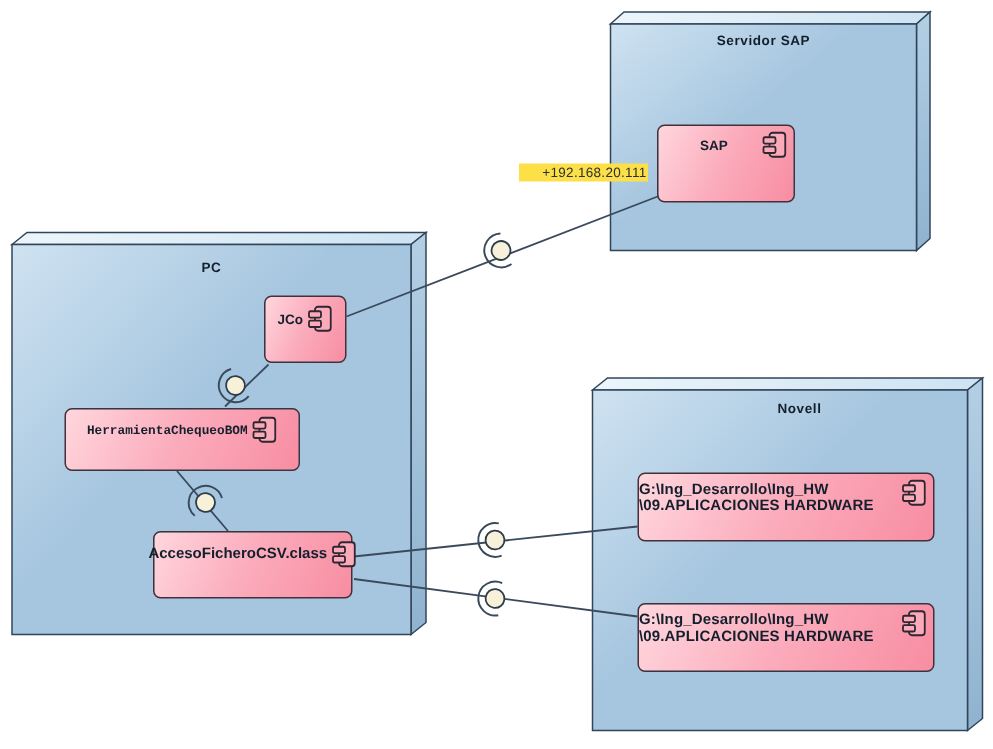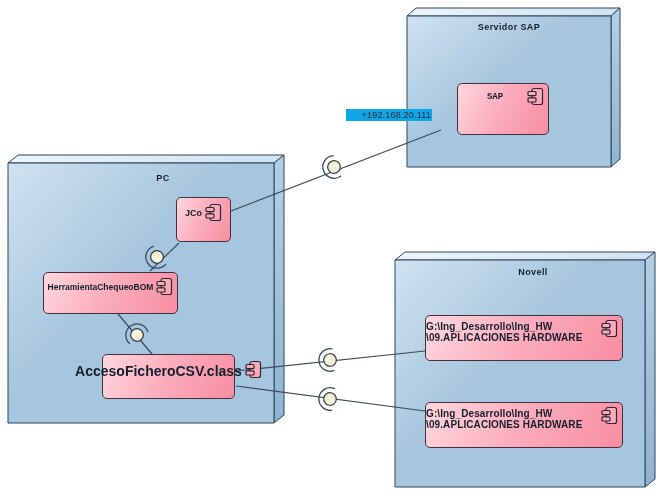--- a/index.html
+++ b/index.html
@@ -33,21 +33,21 @@
     background:linear-gradient(115deg,var(--comp-light) 0%,var(--comp-mid) 48%,var(--comp-dark) 100%);
     font-size:9px;font-weight:bold;color:var(--text);
   }
   .comp .row{display:flex;align-items:center;justify-content:center;gap:3px;padding:0 2px;}
   .comp .row .lbl{white-space:nowrap;}
   .comp-icon{flex:0 0 auto;display:block;}
   .icon-abs{position:absolute;top:3px;right:4px;}
   .comp.file{font-size:10px;line-height:11px;padding-top:5px;letter-spacing:.1px;}
   .ip-label{
     position:absolute;left:346px;top:109px;width:84px;text-align:right;
-    font-size:9px;color:#2a2f36;background:#0ea5e9;padding:1px 1px;letter-spacing:.2px;
+    font-size:9px;color:#2a2f36;background:#fde047;padding:1px 1px;letter-spacing:.2px;
   }
 </style>
 </head>
 <body>
 
 <div class="stage">
 
   <svg class="underlay" viewBox="0 0 662 499">
     <defs>
       <linearGradient id="gFront" x1="0" y1="0" x2="1" y2="0.9">
@@ -105,24 +105,24 @@
       <path class="socket" d="M 3.5 -10.8 A 11.3 11.3 0 1 0 3.5 10.8"></path>
       <circle class="ball" r="6.3"></circle>
     </g>
     <g transform="translate(330,399) rotate(7)">
       <path class="socket" d="M 3.5 -10.8 A 11.3 11.3 0 1 0 3.5 10.8"></path>
       <circle class="ball" r="6.3"></circle>
     </g>
   </svg>
 
   <div class="node-label" style="left:407px;top:22px;width:204px;">Servidor SAP</div>
-  <div class="node-label" style="left:8px;top:173px;width:266px;padding-left:22px;">PC</div>
+  <div class="node-label" style="left:8px;top:173px;width:266px;">PC</div>
   <div class="node-label" style="left:395px;top:267px;width:276px;">Novell</div>
 
-  <div class="comp" style="left:457px;top:83px;width:92px;height:52px;font-family:Liberation Mono, monospace;">
+  <div class="comp" style="left:438px;top:83px;width:92px;height:52px;">
     <div class="row" style="padding-top:8px;padding-right:18px;">
       <span class="lbl">SAP</span>
     </div>
     <svg class="comp-icon icon-abs" width="17" height="19" viewBox="0 0 17 19">
       <rect x="5" y="1.5" width="10.5" height="16" rx="2" fill="#fbaab9" stroke="#2e2630" stroke-width="1.2"></rect>
       <rect x="1" y="4.5" width="8" height="4.2" rx="1" fill="#fbaab9" stroke="#2e2630" stroke-width="1.2"></rect>
       <rect x="1" y="10.8" width="8" height="4.2" rx="1" fill="#fbaab9" stroke="#2e2630" stroke-width="1.2"></rect>
     </svg>
   </div>
 
@@ -130,33 +130,33 @@
     <div class="row" style="padding-top:5px;text-align:right;">
       <span class="lbl">JCo</span>
       <svg class="comp-icon" width="17" height="19" viewBox="0 0 17 19">
         <rect x="5" y="1.5" width="10.5" height="16" rx="2" fill="#fbaab9" stroke="#2e2630" stroke-width="1.2"></rect>
         <rect x="1" y="4.5" width="8" height="4.2" rx="1" fill="#fbaab9" stroke="#2e2630" stroke-width="1.2"></rect>
         <rect x="1" y="10.8" width="8" height="4.2" rx="1" fill="#fbaab9" stroke="#2e2630" stroke-width="1.2"></rect>
       </svg>
     </div>
   </div>
 
-  <div class="comp" style="left:43px;top:272px;width:135px;height:42px;">
+  <div class="comp" style="left:43px;top:272px;width:157px;height:42px;font-family:Liberation Mono, monospace;">
     <div class="row" style="padding-top:4px;font-size:8.5px;">
       <span class="lbl">HerramientaChequeoBOM</span>
       <svg class="comp-icon" width="17" height="19" viewBox="0 0 17 19">
         <rect x="5" y="1.5" width="10.5" height="16" rx="2" fill="#fbaab9" stroke="#2e2630" stroke-width="1.2"></rect>
         <rect x="1" y="4.5" width="8" height="4.2" rx="1" fill="#fbaab9" stroke="#2e2630" stroke-width="1.2"></rect>
         <rect x="1" y="10.8" width="8" height="4.2" rx="1" fill="#fbaab9" stroke="#2e2630" stroke-width="1.2"></rect>
       </svg>
     </div>
   </div>
 
   <div class="comp" style="left:102px;top:354px;width:133px;height:45px;">
-    <div class="row" style="padding-top:5px;font-size:14px;align-items:flex-end;">
+    <div class="row" style="padding-top:5px;font-size:10px;">
       <span class="lbl">AccesoFicheroCSV.class</span>
       <svg class="comp-icon" width="17" height="19" viewBox="0 0 17 19">
         <rect x="5" y="1.5" width="10.5" height="16" rx="2" fill="#fbaab9" stroke="#2e2630" stroke-width="1.2"></rect>
         <rect x="1" y="4.5" width="8" height="4.2" rx="1" fill="#fbaab9" stroke="#2e2630" stroke-width="1.2"></rect>
         <rect x="1" y="10.8" width="8" height="4.2" rx="1" fill="#fbaab9" stroke="#2e2630" stroke-width="1.2"></rect>
       </svg>
     </div>
   </div>
 
   <div class="comp file" style="left:425px;top:315px;width:198px;height:46px;">

